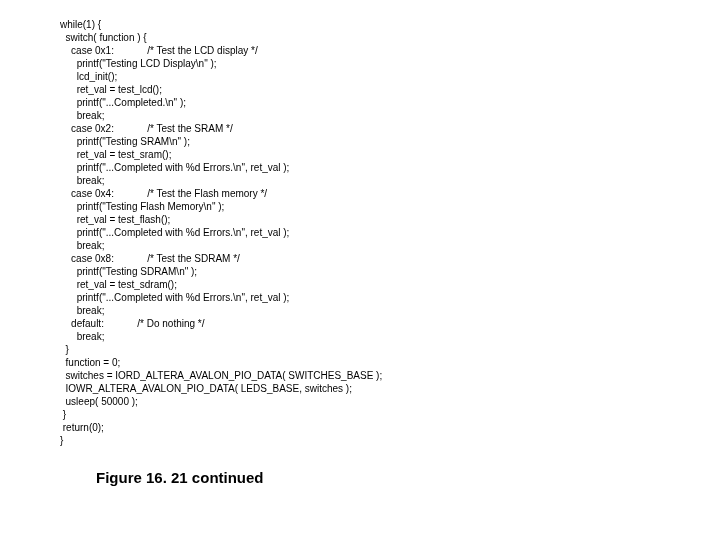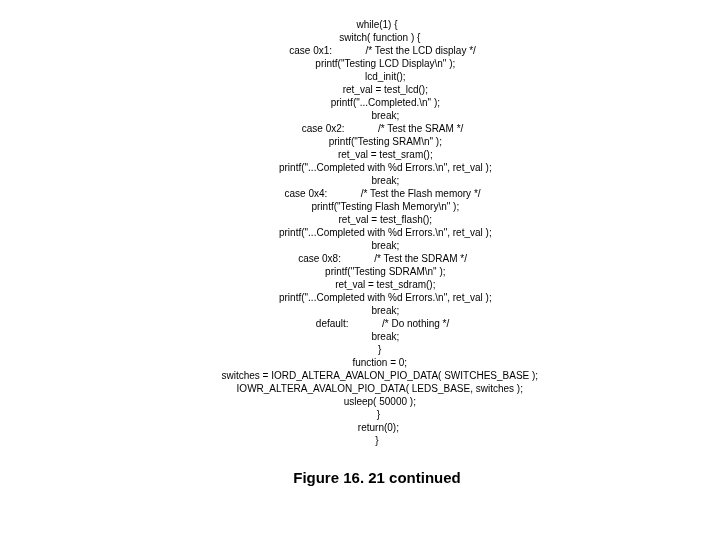--- a/index.html
+++ b/index.html
@@ -4,37 +4,37 @@
 <style>
   html, body {
     margin: 0;
     padding: 0;
     width: 720px;
     height: 540px;
     background: #ffffff;
     font-family: Arial, Helvetica, sans-serif;
   }
   .page {
-    padding: 18px 0 0 34px;
+    padding: 18px 0 0 60px;
     box-sizing: border-box;
-    text-align: center;
   }
   .code {
     font-family: Arial, Helvetica, sans-serif;
     font-size: 10px;
     line-height: 13px;
     color: #000;
     white-space: pre;
   }
   .caption {
     font-family: Arial, Helvetica, sans-serif;
     font-size: 15px;
     font-weight: bold;
     color: #000;
     margin-top: 22px;
+    margin-left: 36px;
   }
 </style>
 </head>
 <body>
 
 <div class="page">
   <div class="code">while(1) {
   switch( function ) {
     case 0x1:            /* Test the LCD display */
       printf("Testing LCD Display\n" );

